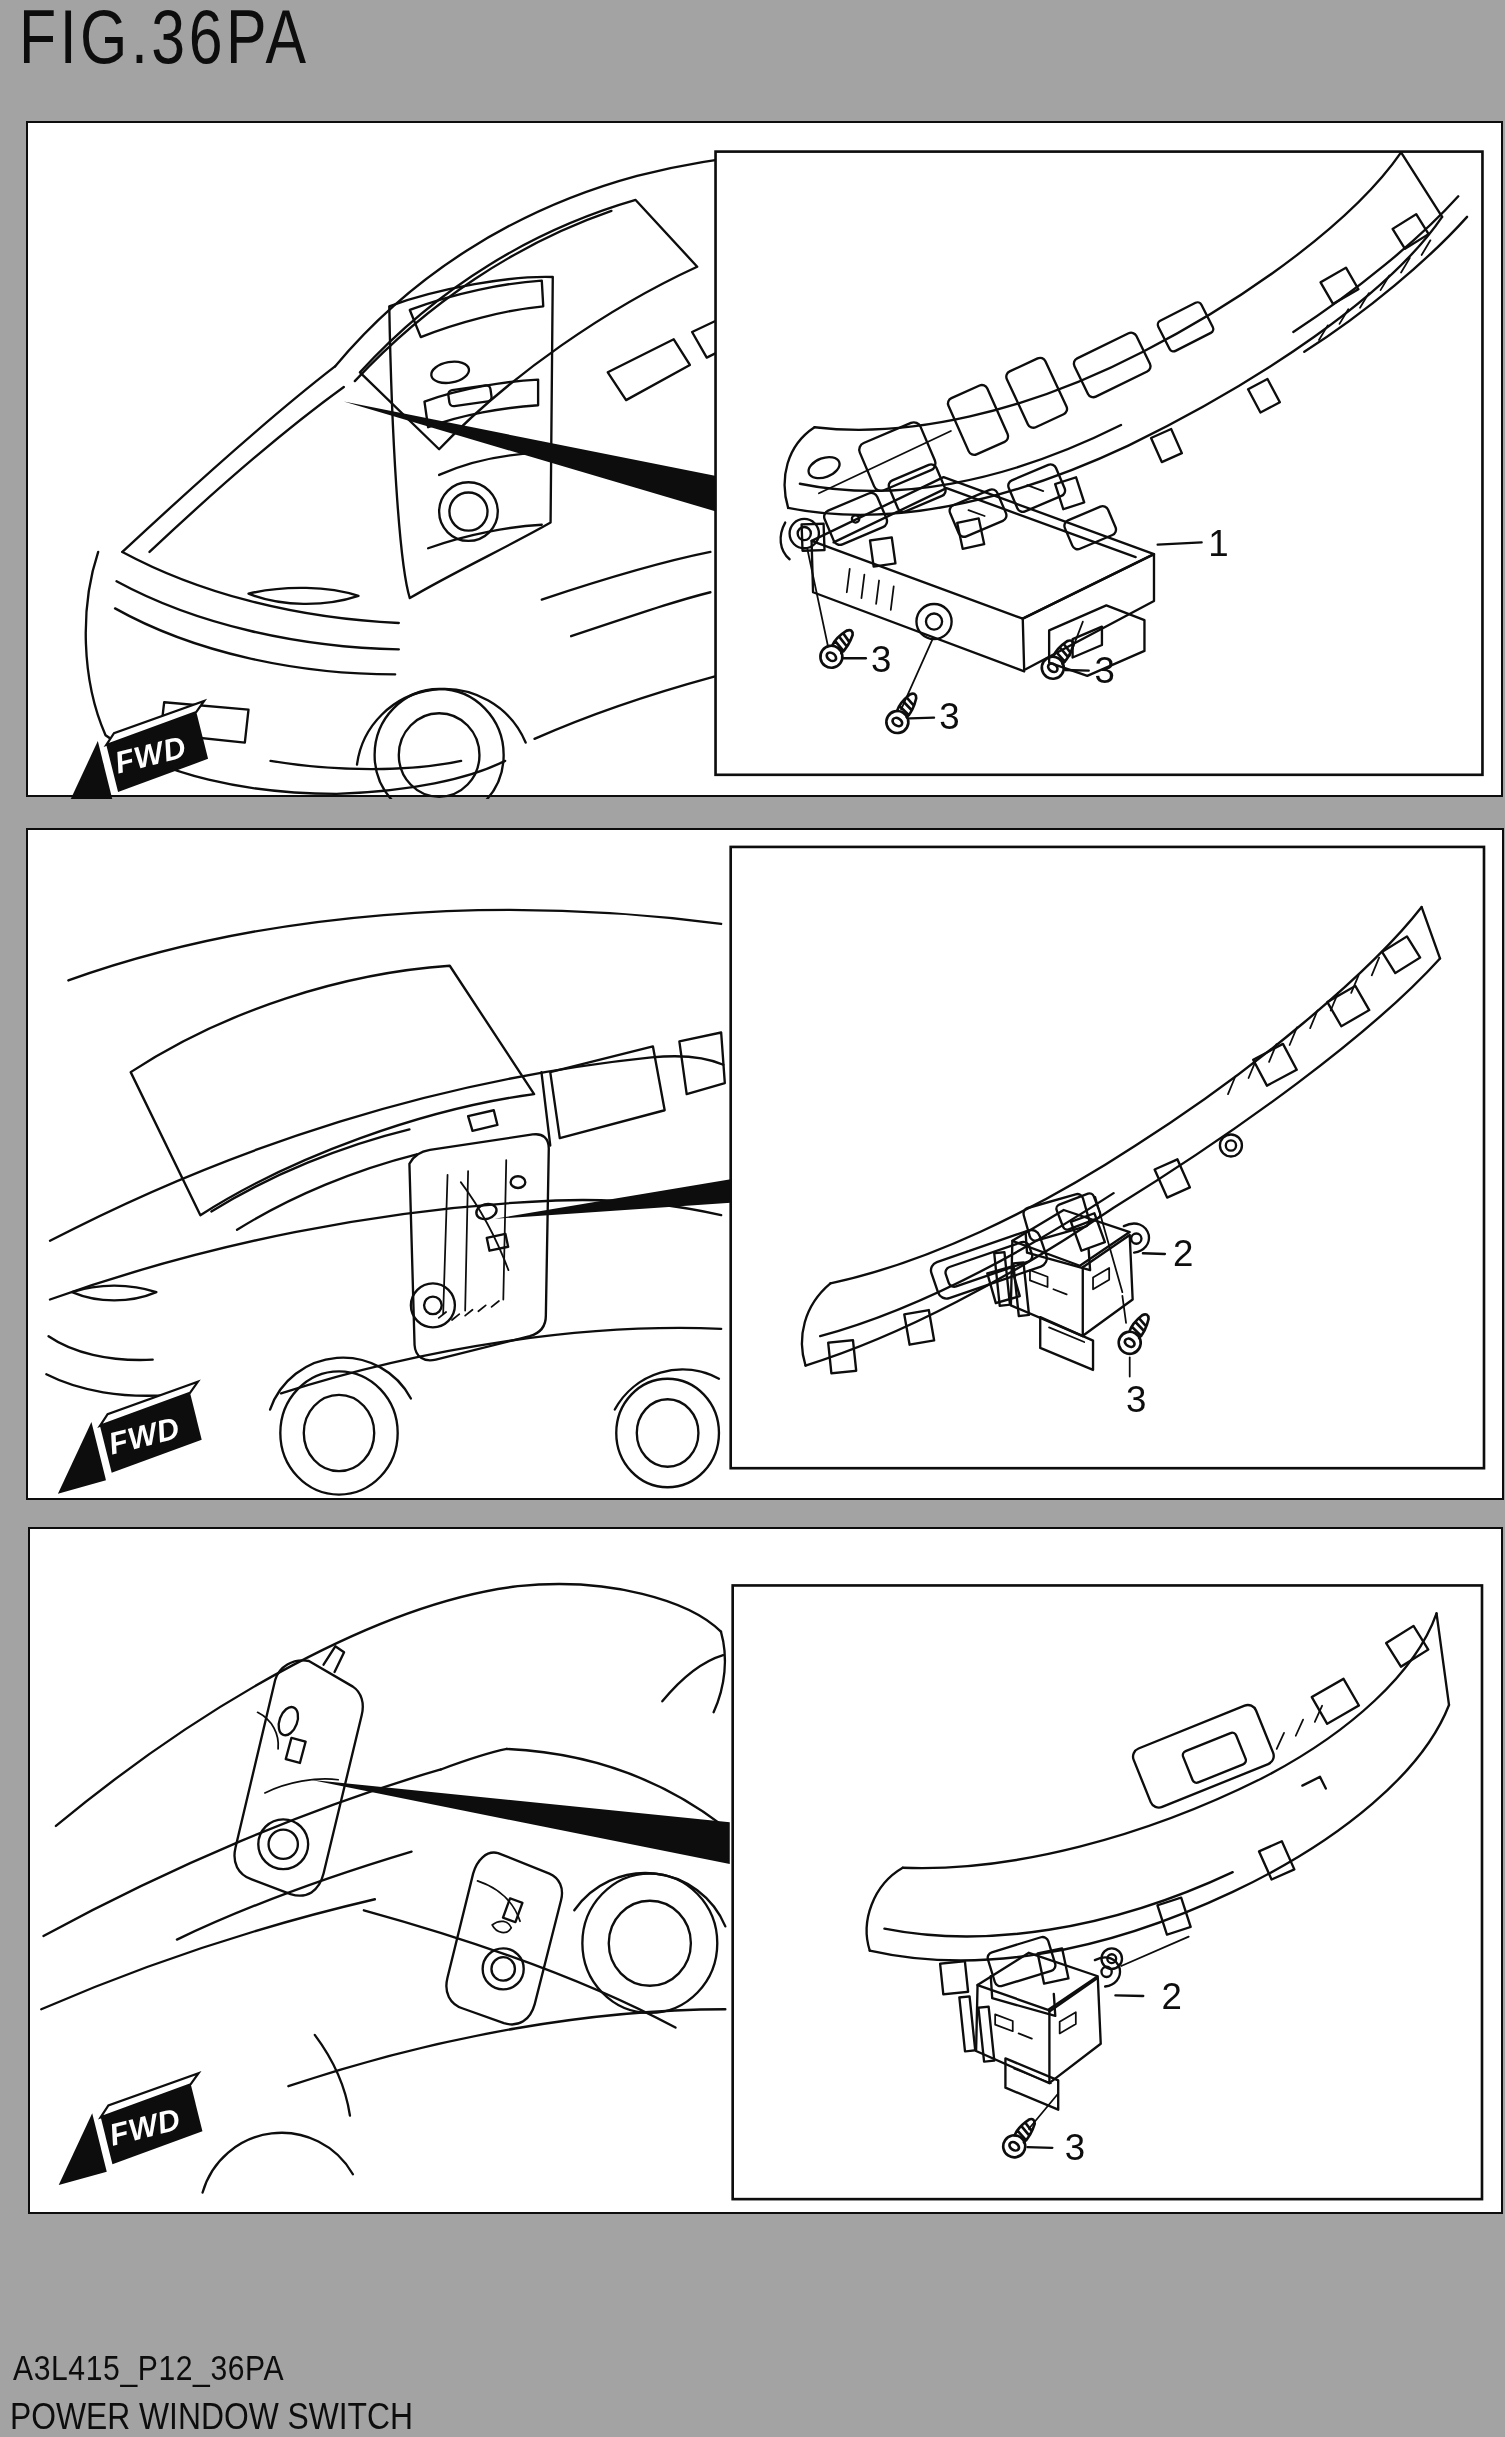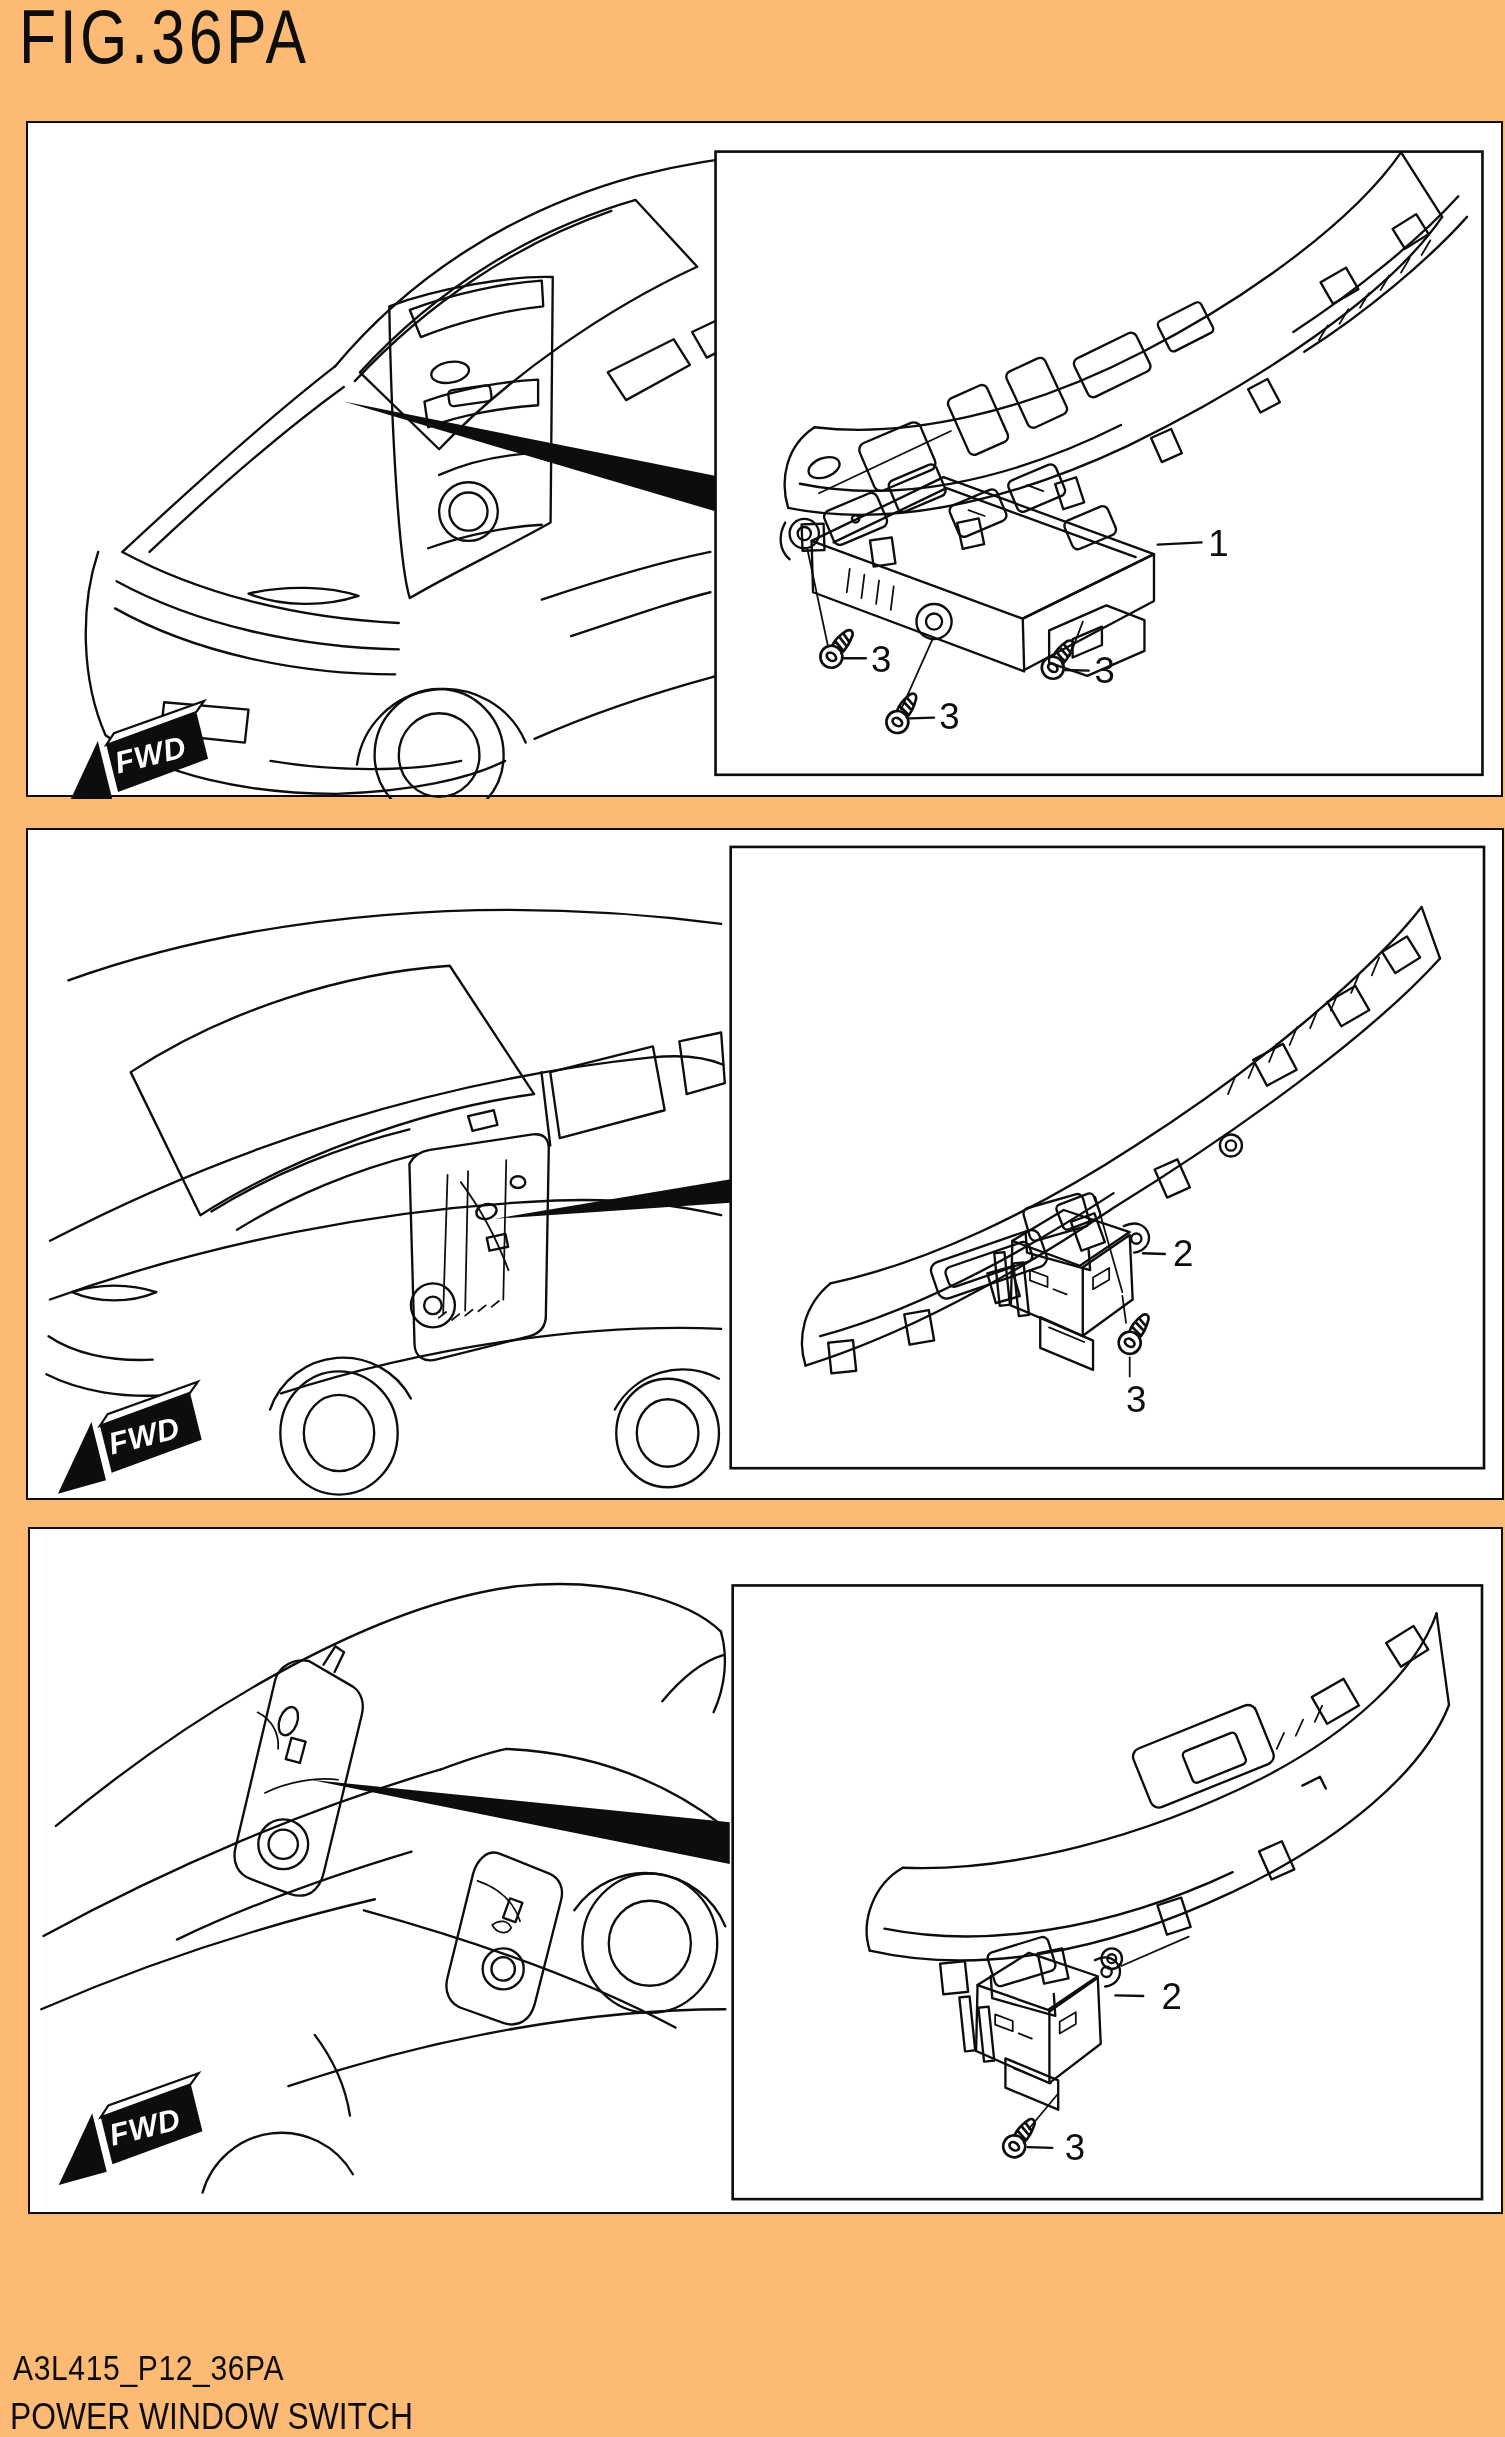--- a/index.html
+++ b/index.html
@@ -1,16 +1,16 @@
 <!DOCTYPE html>
 <html style="font-size:11.7px"><head>
 <meta charset="utf-8">
 <style>
   html,body{margin:0;padding:0;background:#fff;}
-  .page{position:relative;width:1505px;height:2438px;background:#fdba74;overflow:hidden;
+  .page{position:relative;width:1505px;height:2438px;background:#a3a3a3;overflow:hidden;
         font-family:"Liberation Sans",sans-serif;color:#0d0d0d;}
   .fig-title{position:absolute;left:19px;top:-7.3px;font-size:76px;font-weight:400;
              letter-spacing:4.4px;transform:scaleX(0.80);transform-origin:left top;white-space:nowrap;}
   .panel{position:absolute;border:2.9px solid #0d0d0d;background:#fff;box-sizing:border-box;}
   .panel svg{position:absolute;left:0;top:0;}
   .p1{left:26px;top:121px;width:1477px;height:676px;}
   .p2{left:26px;top:828px;width:1478px;height:672px;}
   .p3{left:28px;top:1527px;width:1475px;height:687px;}
   .footer-code{position:absolute;left:13.2px;top:2348px;font-size:35px;letter-spacing:0.7px;
                transform:scaleX(0.86);transform-origin:left top;white-space:nowrap;}

